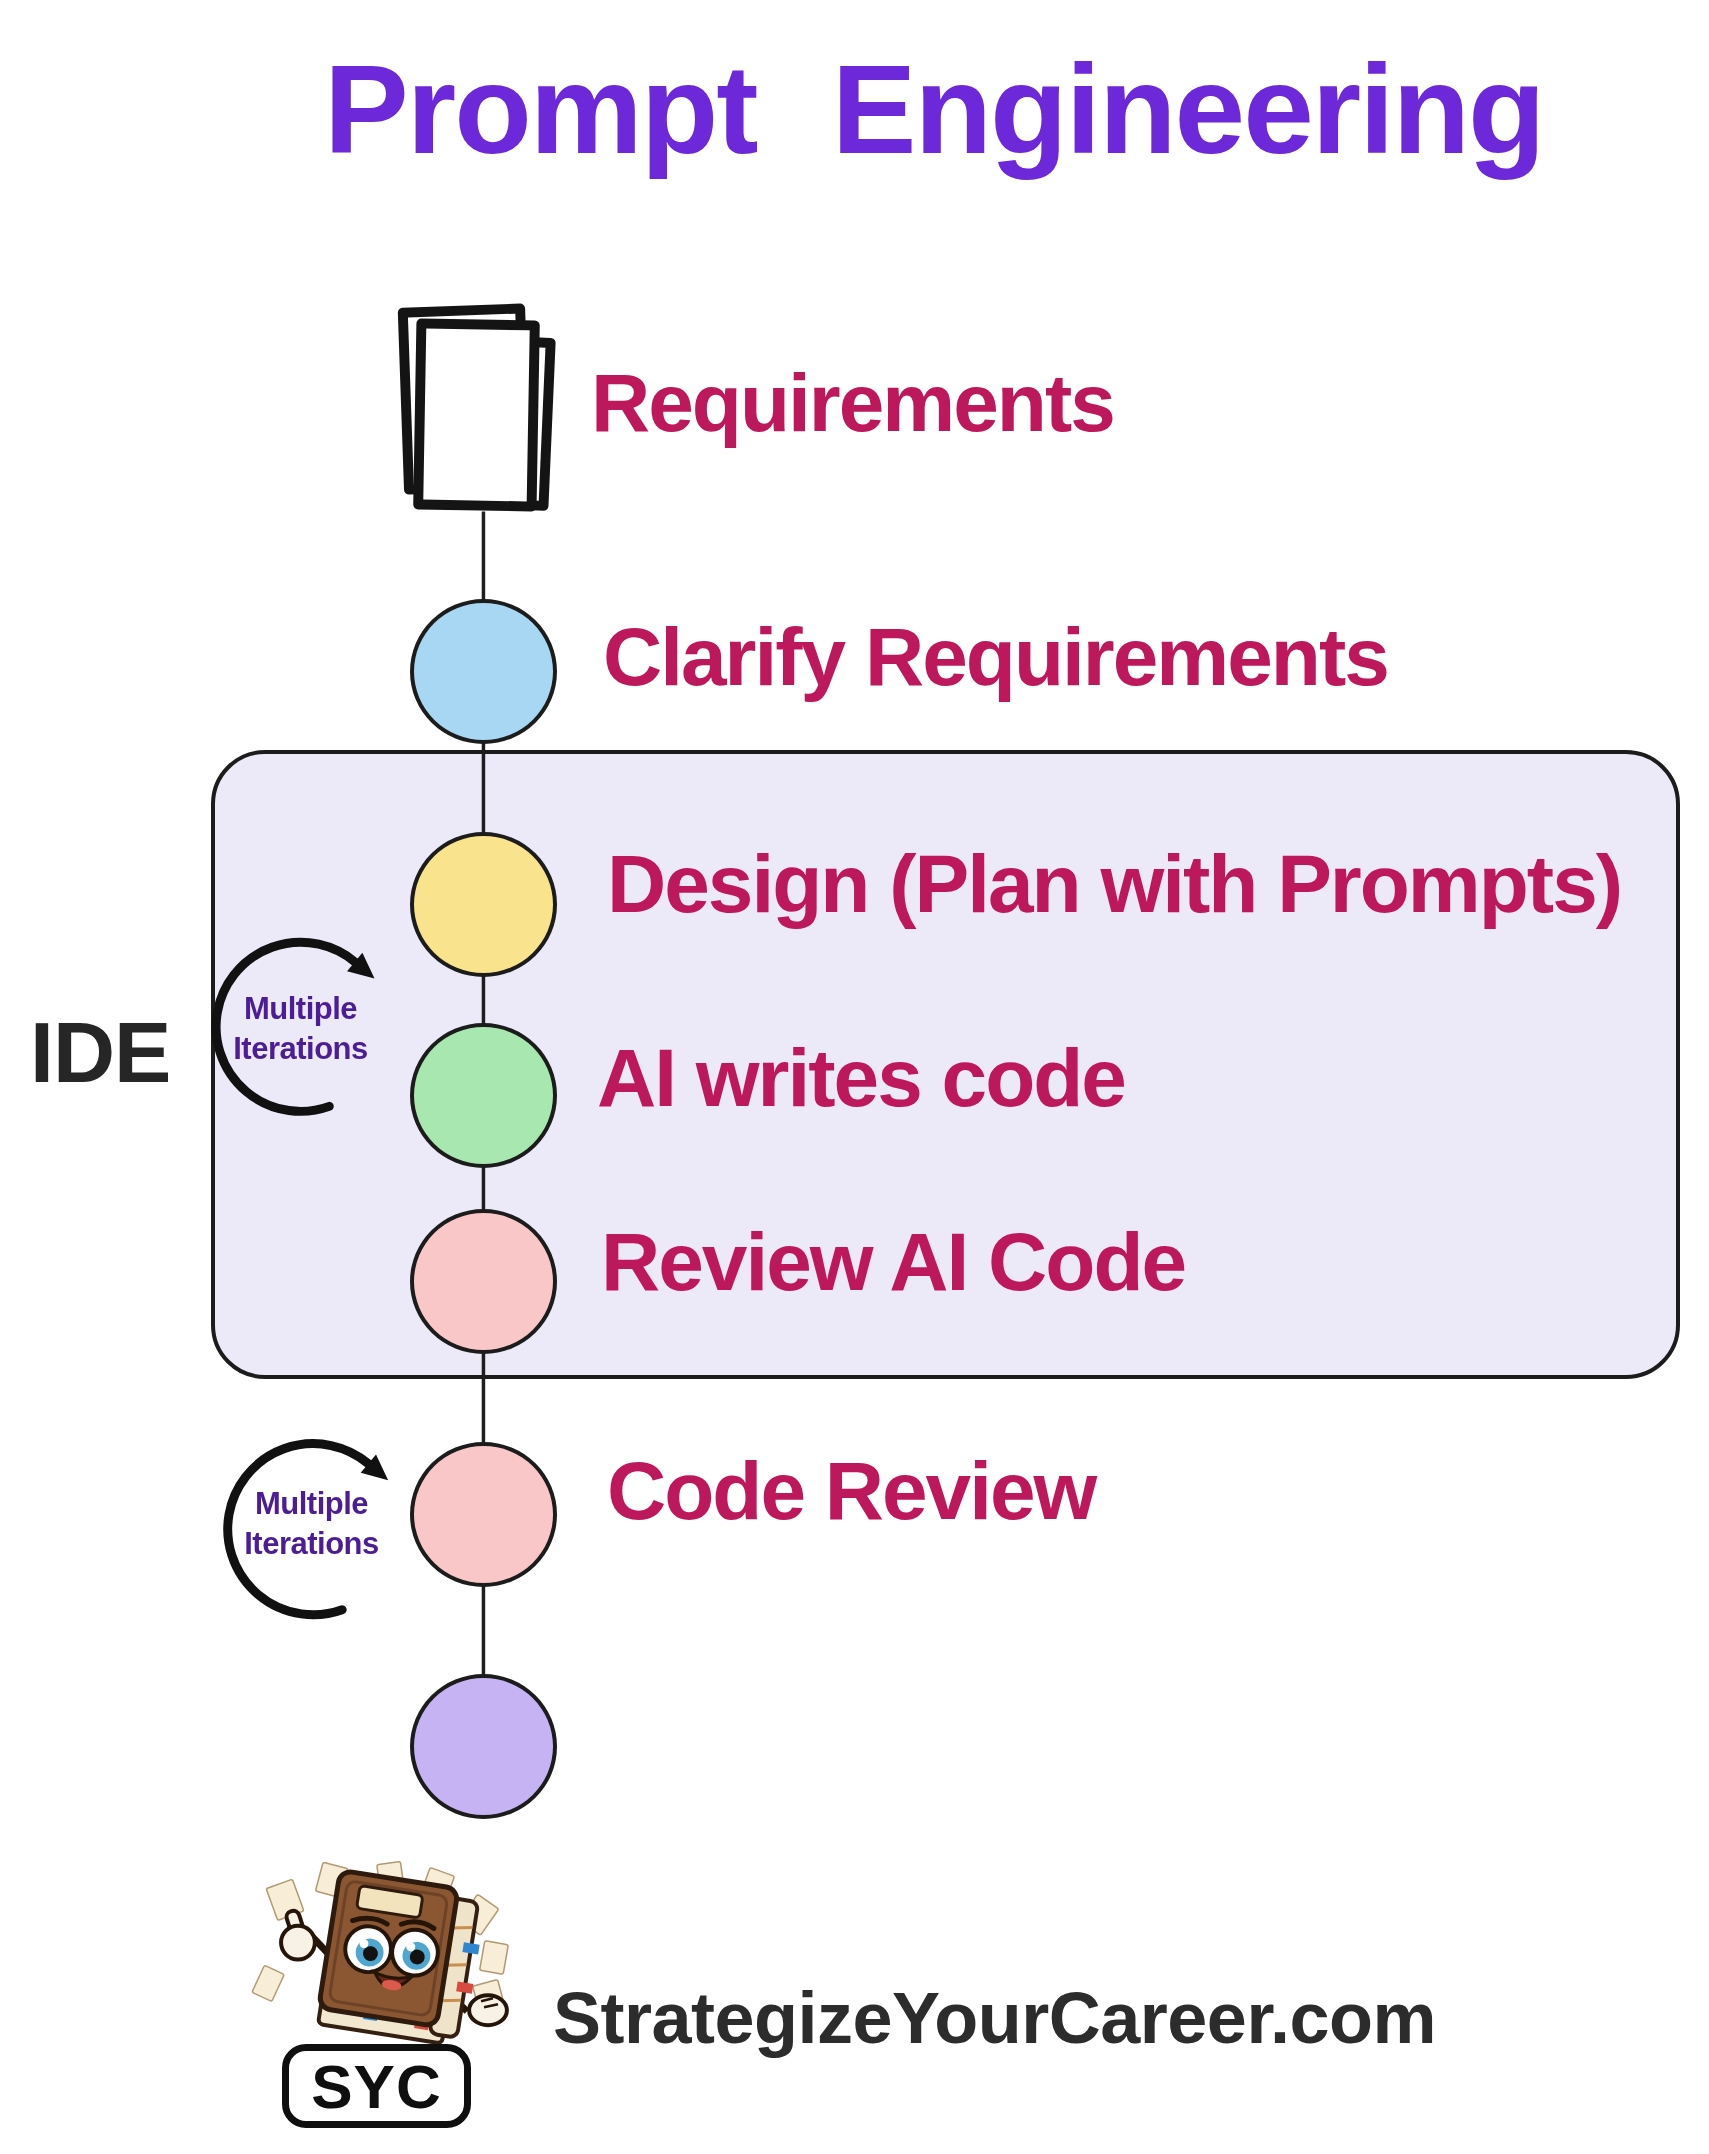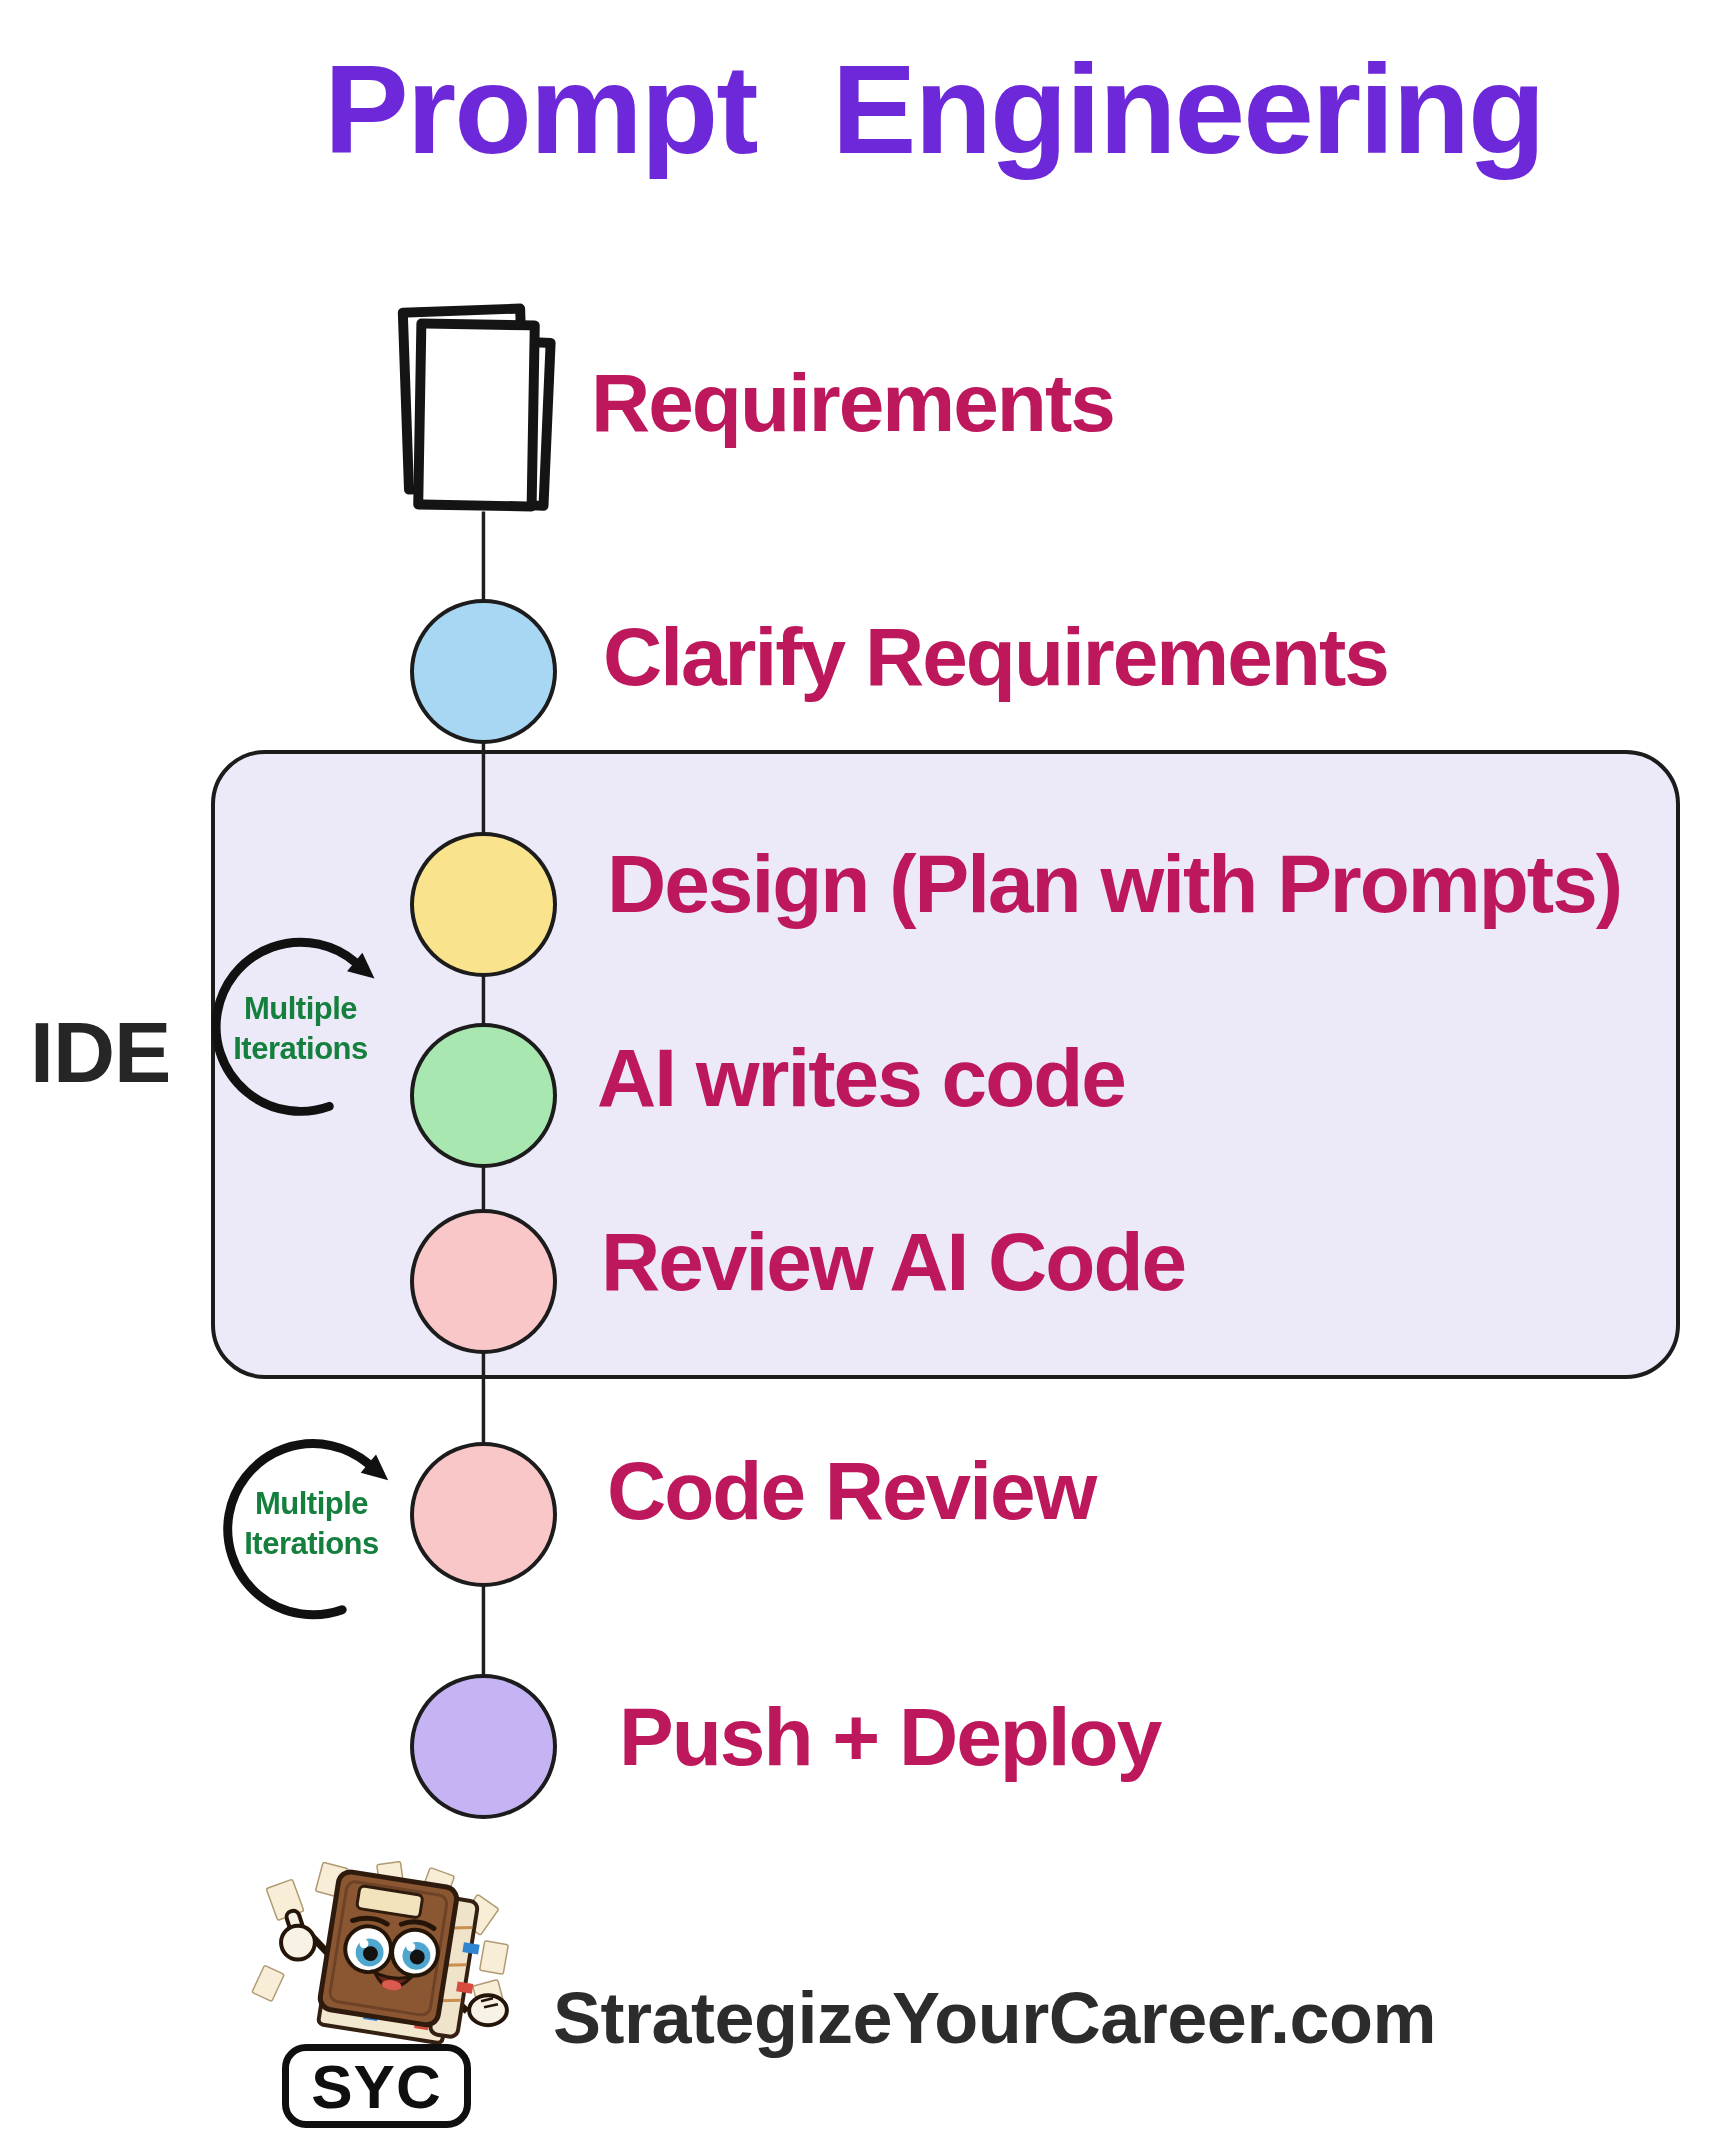--- a/index.html
+++ b/index.html
@@ -41,21 +41,21 @@
   }
   #ide-label{
     left:30px;top:1007px;
     font-size:86px;font-weight:700;
     color:#262626;line-height:90px;
     letter-spacing:-1px;
   }
   .iter-badge{
     width:223px;text-align:center;
     font-size:31px;font-weight:600;
-    color:#15803d;line-height:40px;
+    color:#4c1d95;line-height:40px;
     letter-spacing:-0.5px;
   }
   #overlay-svg{left:0;top:0;pointer-events:none;}
   #syc-badge{
     left:282px;top:2044px;
     width:189px;height:84px;
     box-sizing:border-box;
     background:#ffffff;
     border:7px solid #0f0f0f;
     border-radius:24px;
@@ -109,21 +109,20 @@
   <div class="abs node" style="top: 1674px; background-color: rgb(198, 179, 243);"></div>
 
   <div id="title" class="abs">Prompt Engineering</div>
 
   <div class="abs step-label" style="left:591px;top:361px">Requirements</div>
   <div class="abs step-label" style="left:603px;top:615px">Clarify Requirements</div>
   <div class="abs step-label" style="left:607px;top:842px">Design (Plan with Prompts)</div>
   <div class="abs step-label" style="left:597px;top:1036px">AI writes code</div>
   <div class="abs step-label" style="left:601px;top:1220px">Review AI Code</div>
   <div class="abs step-label" style="left:607px;top:1449px">Code Review</div>
-  <div class="abs step-label" style="left:619px;top:1695px">Push + Deploy</div>
 
   <div id="ide-label" class="abs">IDE</div>
 
   <div class="abs iter-badge" style="left:189px;top:989px">
     <div>Multiple</div>
     <div>Iterations</div>
   </div>
   <div class="abs iter-badge" style="left:200px;top:1484px">
     <div>Multiple</div>
     <div>Iterations</div>

